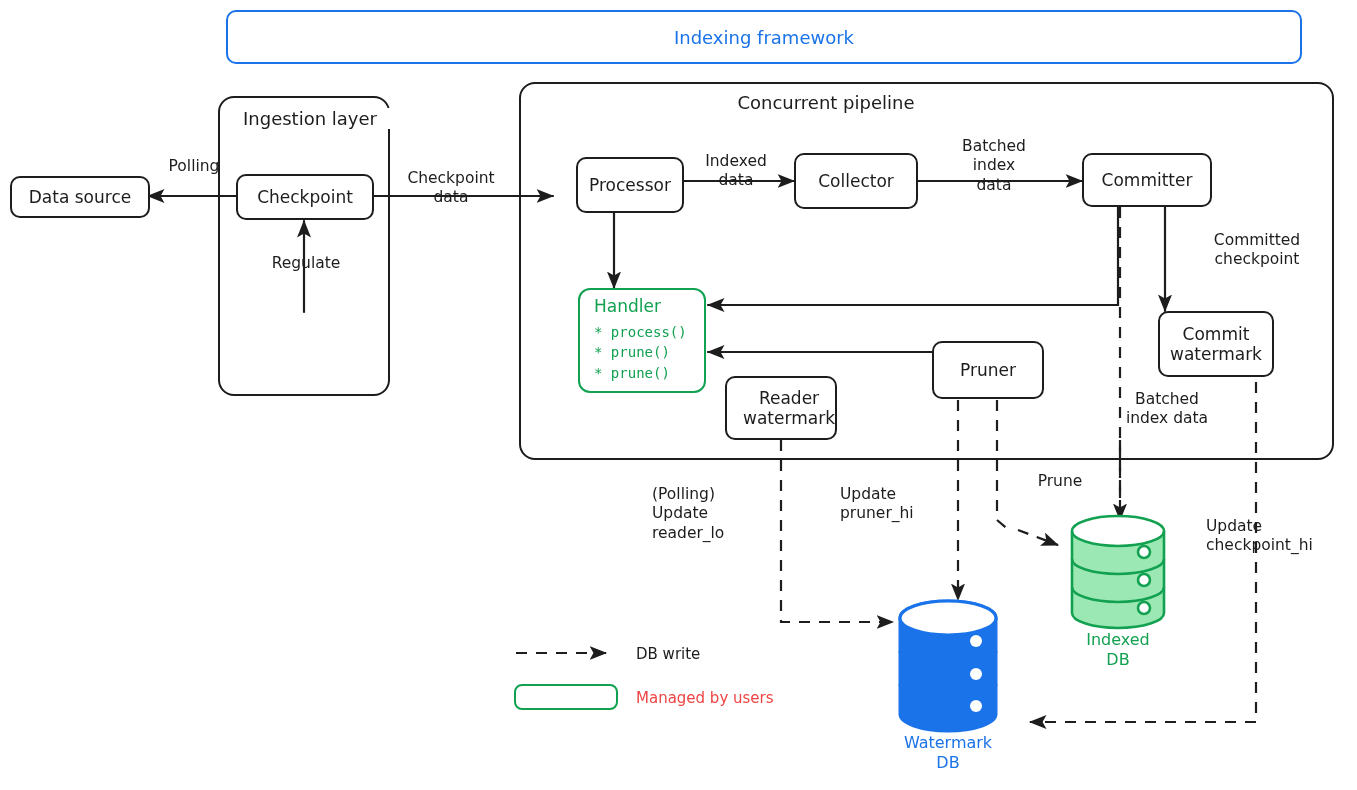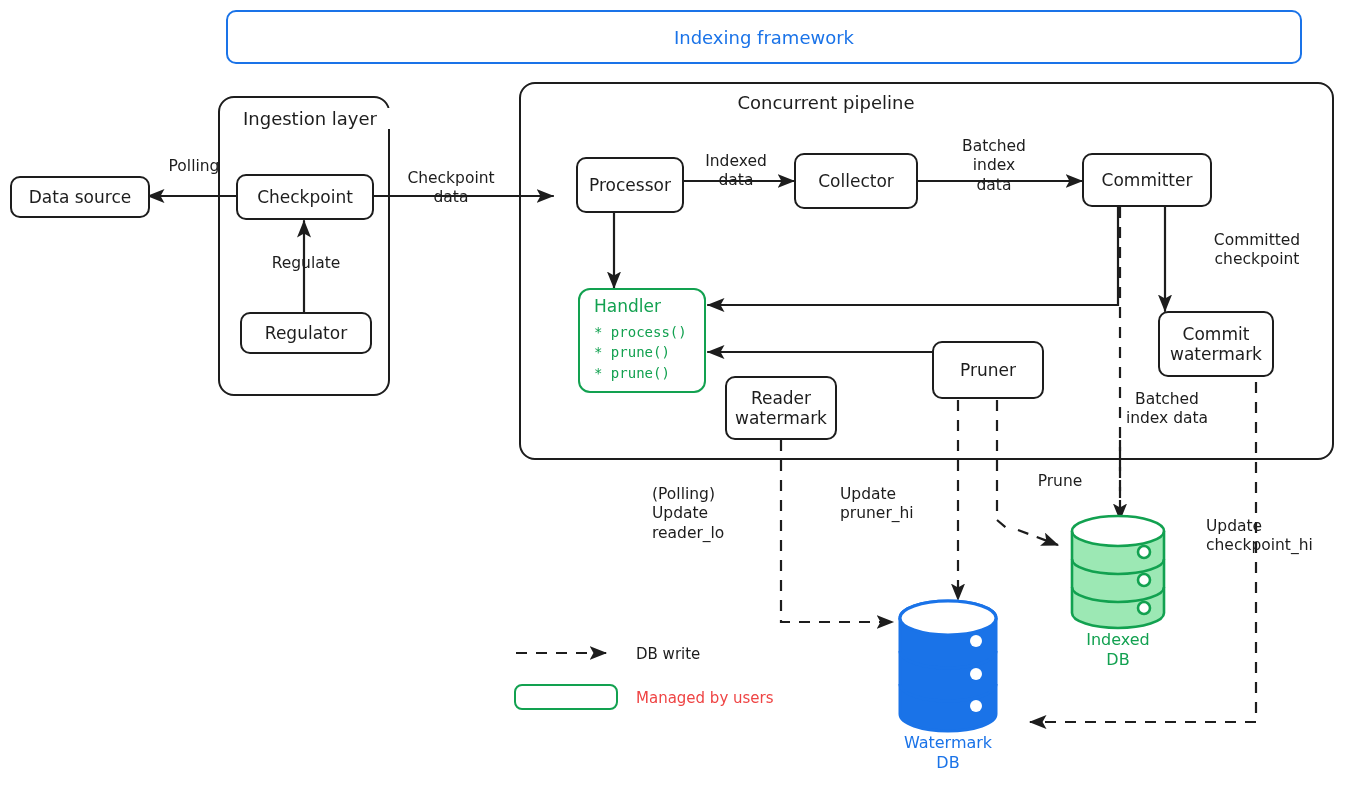--- a/index.html
+++ b/index.html
@@ -195,42 +195,39 @@
   <div class="container-title" style="left:680px; top:92px; width:280px; font-size:18px;">Concurrent pipeline</div>
 
   <div class="node" style="left:10px; top:176px; width:140px; height:42px;">
     <span>Data source</span>
   </div>
 
   <div class="node" style="left:236px; top:174px; width:138px; height:46px;">
     <span>Checkpoint</span>
   </div>
 
-  <div class="node" style="left:240px; top:312px; width:132px; height:42px;">
-    <span>Regulator</span>
-  </div>
 
   <div class="node" style="left:576px; top:157px; width:108px; height:56px;">
     <span>Processor</span>
   </div>
 
   <div class="node" style="left:1082px; top:153px; width:130px; height:54px;">
     <span>Committer</span>
   </div>
 
   <div class="node" style="left:794px; top:153px; width:124px; height:56px;">
     <span>Collector</span>
   </div>
 
   <div class="node" style="left:1158px; top:311px; width:116px; height:66px; white-space:pre-line;align-items:center;">
     <span>Commit
 watermark</span>
   </div>
 
-  <div class="node" style="left:725px; top:376px; width:112px; height:64px; white-space:pre-line;">
+  <div class="node" style="left:725px; top:376px; width:112px; height:64px; white-space:pre-line;justify-content:flex-end;">
     <span>Reader
 watermark</span>
   </div>
 
   <div class="node" style="left:932px; top:341px; width:112px; height:58px;">
     <span>Pruner</span>
   </div>
 
   <div class="handler" style="left:578px; top:288px; width:128px; height:105px;">
     <div class="h-title">Handler</div>

